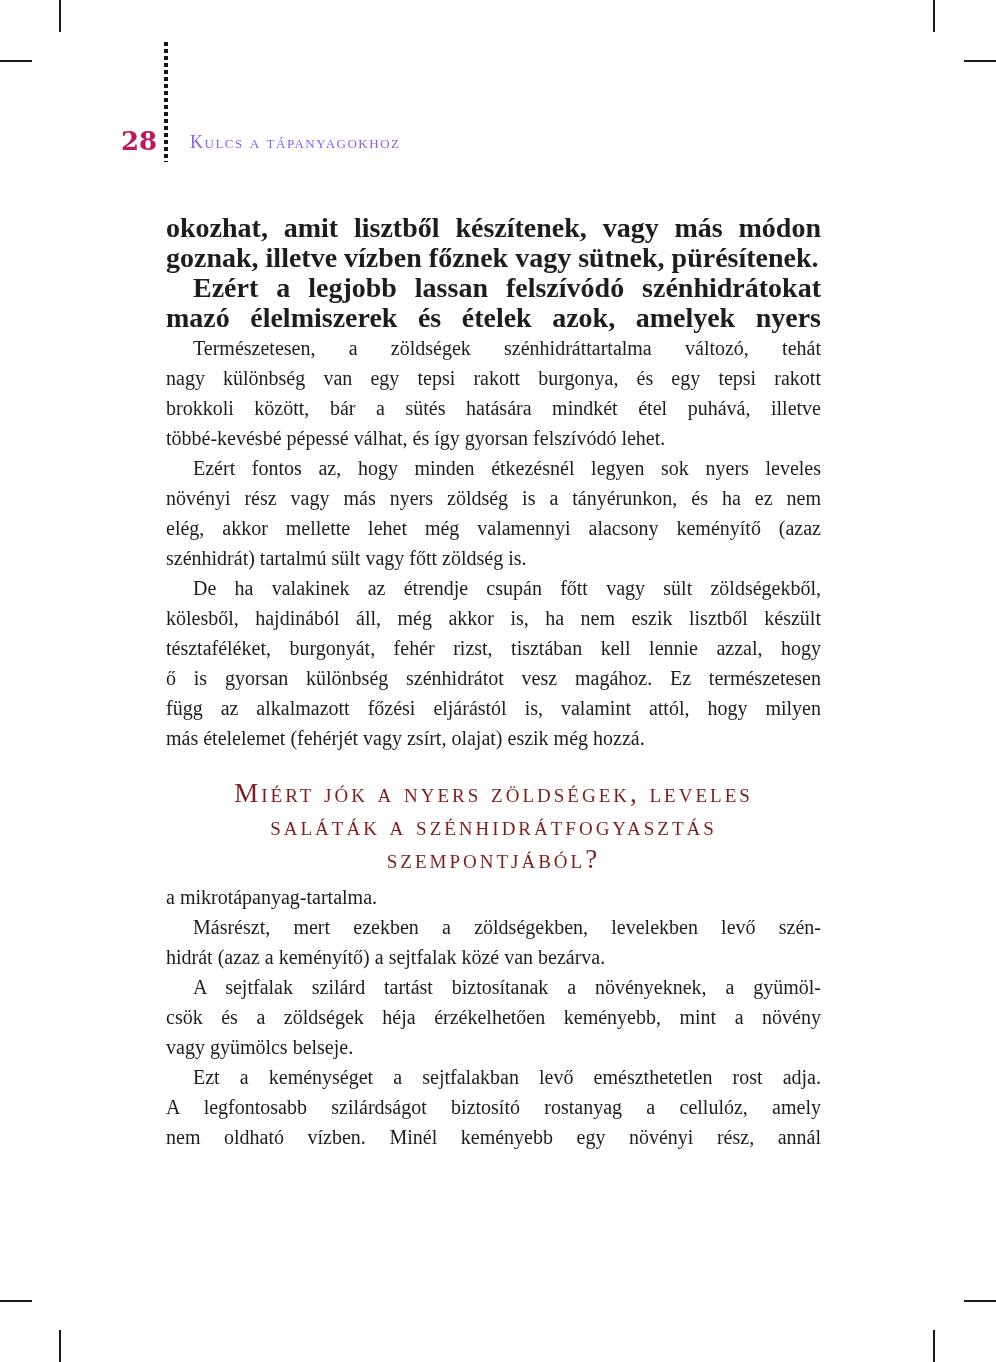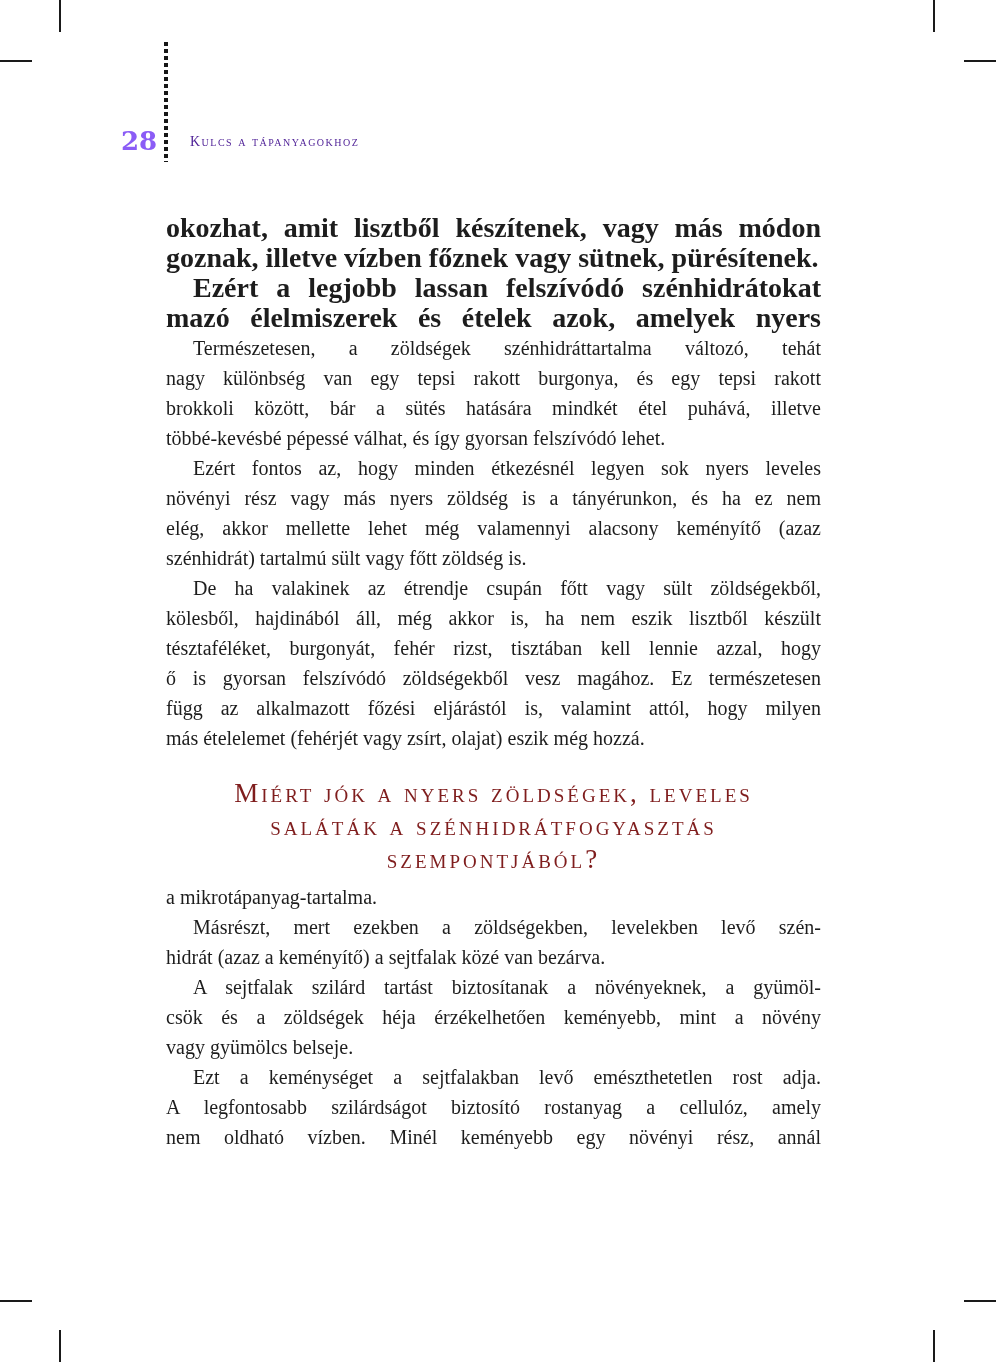--- a/index.html
+++ b/index.html
@@ -33,39 +33,39 @@
   .pagenum {
     position: absolute;
     left: 121px;
     top: 126px;
     width: 34px;
     text-align: right;
     font-family: "DejaVu Serif", serif;
     font-weight: 700;
     font-size: 26px;
     line-height: 30px;
-    color: #8b5cf6;
+    color: #be185d;
   }
   .dotrule {
     position: absolute;
     left: 164px;
     top: 42px;
     width: 4px;
     height: 120px;
     background: repeating-linear-gradient(to bottom, #161616 0 4px, #ffffff 4px 7px);
   }
   .runhead {
     position: absolute;
     left: 190px;
     top: 128px;
     font-variant: small-caps;
-    font-size: 14px;
+    font-size: 18px;
     line-height: 28px;
     letter-spacing: 1.5px;
-    color: #4c1d95;
+    color: #8b5cf6;
     white-space: nowrap;
   }
 
   
   .bodycol {
     position: absolute;
     left: 166px;
     top: 213px;
     width: 655px;
     font-size: 20px;
@@ -145,21 +145,21 @@
       <span class="line j ind">Ezért fontos az, hogy minden étkezésnél legyen sok nyers leveles</span>
       <span class="line j">növényi rész vagy más nyers zöldség is a tányérunkon, és ha ez nem</span>
       <span class="line j">elég, akkor mellette lehet még valamennyi alacsony keményítő (azaz</span>
       <span class="line">szénhidrát) tartalmú sült vagy főtt zöldség is.</span>
     </p>
 
     <p class="para">
       <span class="line j ind">De ha valakinek az étrendje csupán főtt vagy sült zöldségekből,</span>
       <span class="line j">kölesből, hajdinából áll, még akkor is, ha nem eszik lisztből készült</span>
       <span class="line j">tésztaféléket, burgonyát, fehér rizst, tisztában kell lennie azzal, hogy</span>
-      <span class="line j">ő is gyorsan felszívódó zöldségekből vesz magához. Ez természetesen</span>
+      <span class="line j">ő is gyorsan különbség szénhidrátot vesz magához. Ez természetesen</span>
       <span class="line j">függ az alkalmazott főzési eljárástól is, valamint attól, hogy milyen</span>
       <span class="line">más ételelemet (fehérjét vagy zsírt, olajat) eszik még hozzá.</span>
     </p>
 
     <h2 class="heading">
       <span class="hline">Miért jók a nyers zöldségek, leveles</span>
       <span class="hline">saláták a szénhidrátfogyasztás</span>
       <span class="hline">szempontjából?</span>
     </h2>
 

